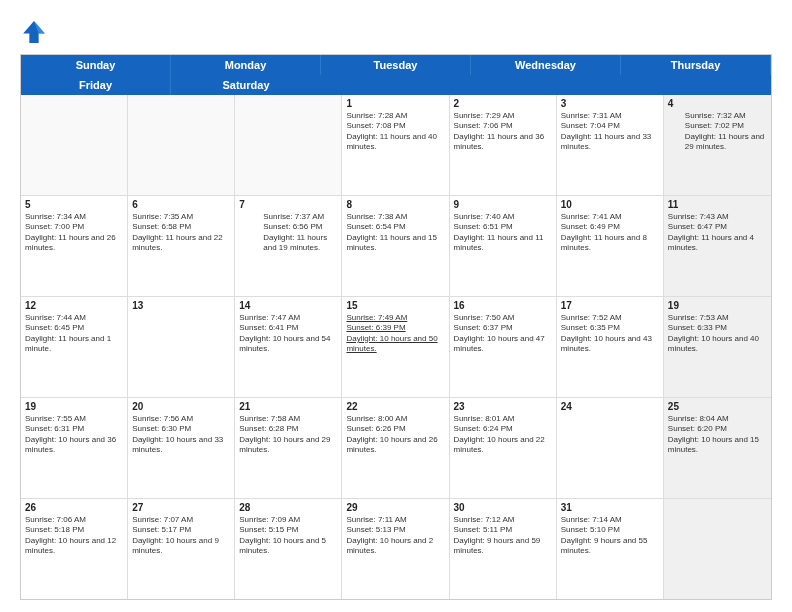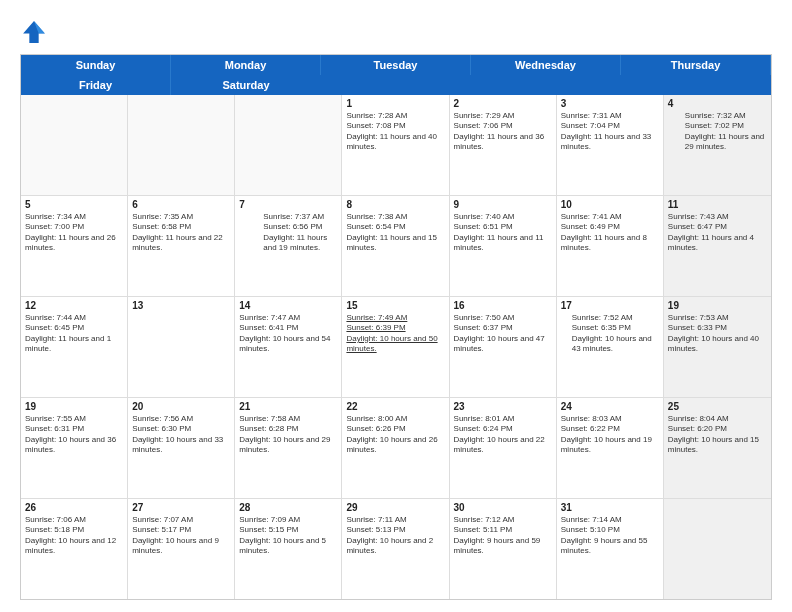--- a/index.html
+++ b/index.html
@@ -235,21 +235,21 @@
 Daylight: 10 hours and 50 minutes.</div>
           </div>
           <div class="cal-cell">
             <div class="day-num">16</div>
             <div class="cell-text" style="white-space: pre-line;">Sunrise: 7:50 AM
 Sunset: 6:37 PM
 Daylight: 10 hours and 47 minutes.</div>
           </div>
           <div class="cal-cell">
             <div class="day-num">17</div>
-            <div class="cell-text" style="white-space: pre-line; margin-left: 11px;">Sunrise: 7:52 AM
+            <div class="cell-text" style="white-space: pre-line;">Sunrise: 7:52 AM
 Sunset: 6:35 PM
 Daylight: 10 hours and 43 minutes.</div>
           </div>
           <div class="cal-cell shaded">
             <div class="day-num">19</div>
             <div class="cell-text" style="white-space: pre-line;">Sunrise: 7:53 AM
 Sunset: 6:33 PM
 Daylight: 10 hours and 40 minutes.</div>
           </div>
         </div>
@@ -279,23 +279,20 @@
 Daylight: 10 hours and 26 minutes.</div>
           </div>
           <div class="cal-cell">
             <div class="day-num">23</div>
             <div class="cell-text" style="white-space: pre-line;">Sunrise: 8:01 AM
 Sunset: 6:24 PM
 Daylight: 10 hours and 22 minutes.</div>
           </div>
           <div class="cal-cell">
             <div class="day-num">24</div>
-            <div class="cell-text" style="white-space: pre-line;">Sunrise: 8:03 AM
-Sunset: 6:22 PM
-Daylight: 10 hours and 19 minutes.</div>
           </div>
           <div class="cal-cell shaded">
             <div class="day-num">25</div>
             <div class="cell-text" style="white-space: pre-line;">Sunrise: 8:04 AM
 Sunset: 6:20 PM
 Daylight: 10 hours and 15 minutes.</div>
           </div>
         </div>
         <div class="cal-row">
           <div class="cal-cell">

